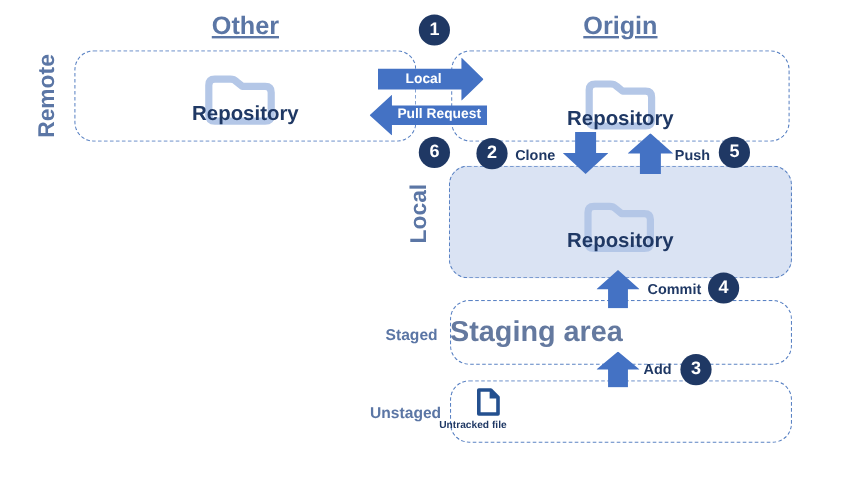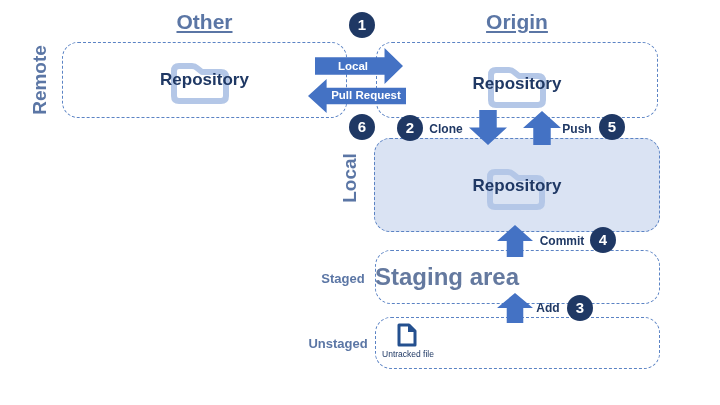--- a/index.html
+++ b/index.html
@@ -65,36 +65,36 @@
     white-space: nowrap;
   }
   .repo-label {
     position: absolute;
     color: #1f3864;
     font-weight: bold;
     font-size: 17px;
     line-height: 20px;
     text-align: center;
     z-index: 3;
+    margin-top: 15px;
   }
   .action-label {
     position: absolute;
     color: #1f3864;
     font-weight: bold;
     font-size: 12px;
     line-height: 14px;
     text-align: center;
     z-index: 5;
   }
   .file-caption {
     position: absolute;
     color: #1f3864;
-    font-weight: normal;
+    font-weight: bold;
     font-size: 8.5px;
-    text-align: center;
     z-index: 3;
   }
 
   
   .icon-wrap { position: absolute; z-index: 2; }
   .icon-wrap svg { display: block; }
 
   
   .block-arrow {
     position: absolute;

